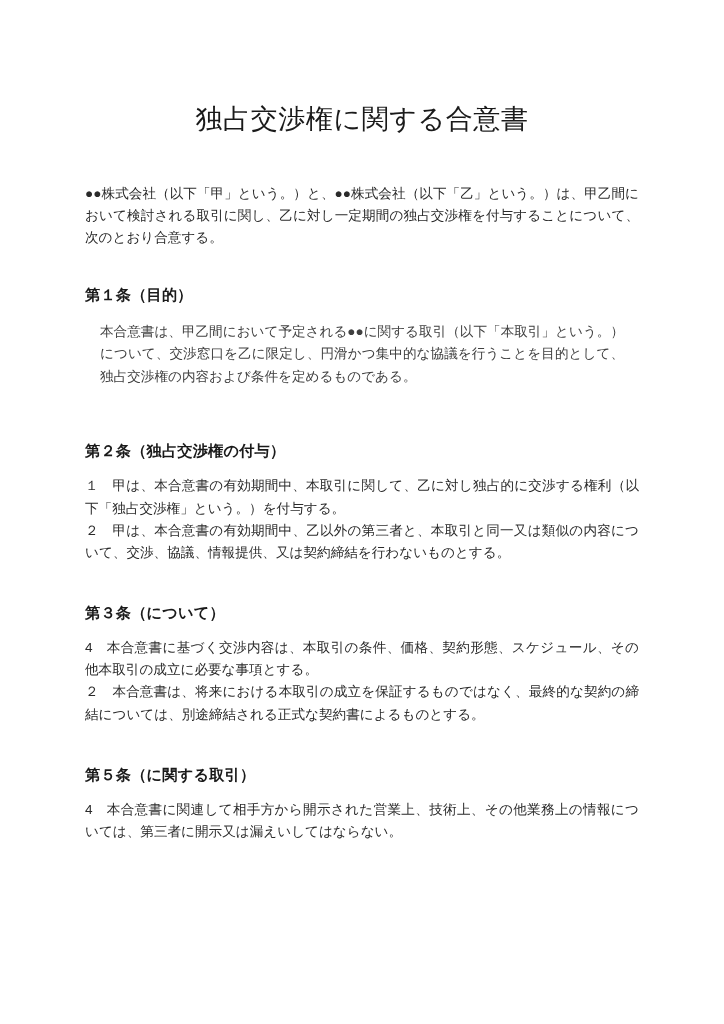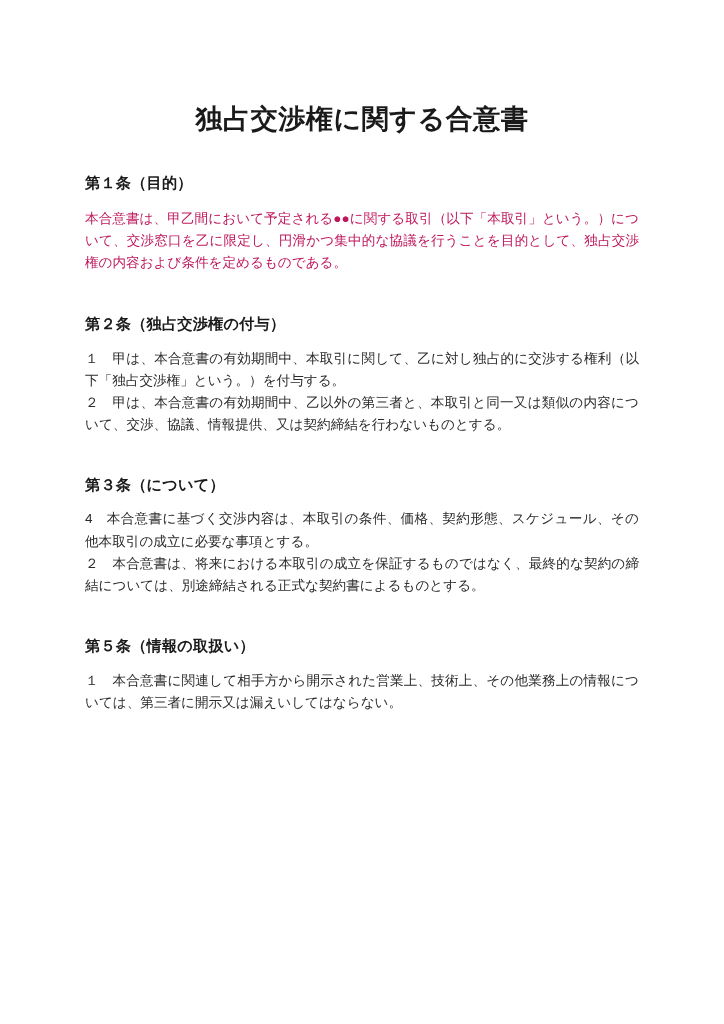--- a/index.html
+++ b/index.html
@@ -27,21 +27,21 @@
     left: 85px;
     top: 0;
     width: 554px;
   }
 
   .doc-title {
     margin: 0;
     padding-top: 103px;
     text-align: center;
     font-size: 27px;
-    font-weight: bold;
+    font-weight: normal;
     letter-spacing: 0.6px;
     line-height: 1.25;
     color: #1a1a1a;
   }
 
   .preamble {
     margin: 0;
     padding-top: 46px;
     font-size: 13.6px;
     line-height: 22.2px;
@@ -58,70 +58,71 @@
   .article-heading {
     margin: 0 0 14px 0;
     font-size: 15.2px;
     font-weight: bold;
     line-height: 1.3;
     letter-spacing: 0.2px;
     color: #1a1a1a;
   }
 
   .article-text {
-    margin: 0;
+    margin: 15px;
     font-size: 13.6px;
     line-height: 22.2px;
     text-align: justify;
     text-justify: inter-ideograph;
-    color: #be185d;
+    color: #404040;
   }
 
   .clause {
     margin: 0;
     font-size: 13.6px;
     line-height: 22.2px;
     text-align: justify;
     text-justify: inter-ideograph;
     color: #2a2a2a;
   }
 
   
   .article.a1 { padding-top: 38px; font-family: Liberation Mono, monospace; }
-  .article.a2 { padding-top: 39px; }
+  .article.a2 { padding-top: 39px; font-family: Liberation Mono, monospace; }
   .article.a3 { padding-top: 38px; }
   .article.a4 { padding-top: 38px; }
   .article.a5 { padding-top: 39px; }
 </style>
 </head>
 <body>
 
 <div class="page">
   <div class="doc-body">
 
     <h1 class="doc-title">独占交渉権に関する合意書</h1>
 
+    <p class="preamble">●●株式会社（以下「甲」という。）と、●●株式会社（以下「乙」という。）は、甲乙間において検討される取引に関し、乙に対し一定期間の独占交渉権を付与することについて、次のとおり合意する。</p>
 
     <section class="article a1">
       <h2 class="article-heading">第１条（目的）</h2>
       <p class="article-text">本合意書は、甲乙間において予定される●●に関する取引（以下「本取引」という。）について、交渉窓口を乙に限定し、円滑かつ集中的な協議を行うことを目的として、独占交渉権の内容および条件を定めるものである。</p>
     </section>
 
     <section class="article a2">
       <h2 class="article-heading">第２条（独占交渉権の付与）</h2>
       <p class="clause">１　甲は、本合意書の有効期間中、本取引に関して、乙に対し独占的に交渉する権利（以下「独占交渉権」という。）を付与する。</p>
       <p class="clause">２　甲は、本合意書の有効期間中、乙以外の第三者と、本取引と同一又は類似の内容について、交渉、協議、情報提供、又は契約締結を行わないものとする。</p>
     </section>
 
     <section class="article a3">
       <h2 class="article-heading">第３条（について）</h2>
       <p class="clause">4　本合意書に基づく交渉内容は、本取引の条件、価格、契約形態、スケジュール、その他本取引の成立に必要な事項とする。</p>
       <p class="clause">２　本合意書は、将来における本取引の成立を保証するものではなく、最終的な契約の締結については、別途締結される正式な契約書によるものとする。</p>
     </section>
 
 
     <section class="article a5">
-      <h2 class="article-heading">第５条（情報の取扱い）</h2>
-      <p class="clause">１　本合意書に関連して相手方から開示された営業上、技術上、その他業務上の情報については、第三者に開示又は漏えいしてはならない。</p>
+      <h2 class="article-heading">第５条（に関する取引）</h2>
+      <p class="clause">4　本合意書に関連して相手方から開示された営業上、技術上、その他業務上の情報については、第三者に開示又は漏えいしてはならない。</p>
     </section>
 
   </div>
 </div>
 
 </body></html>

